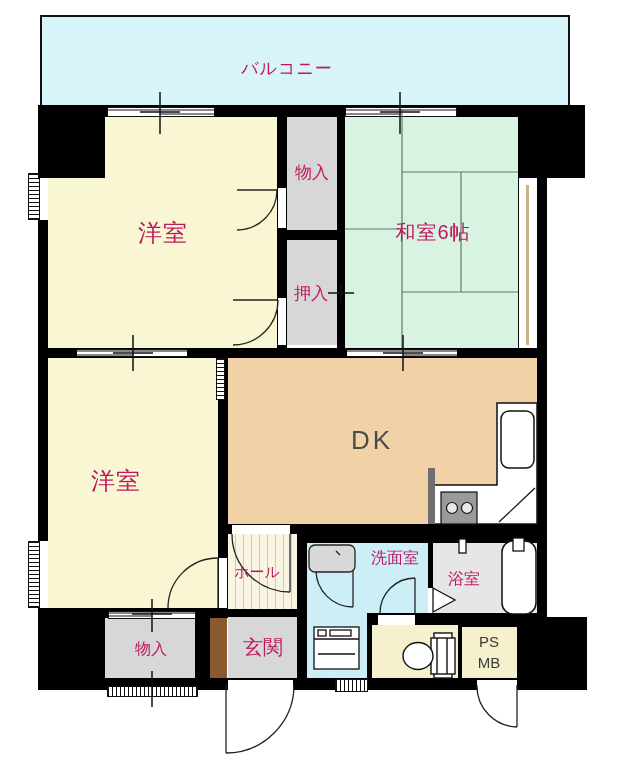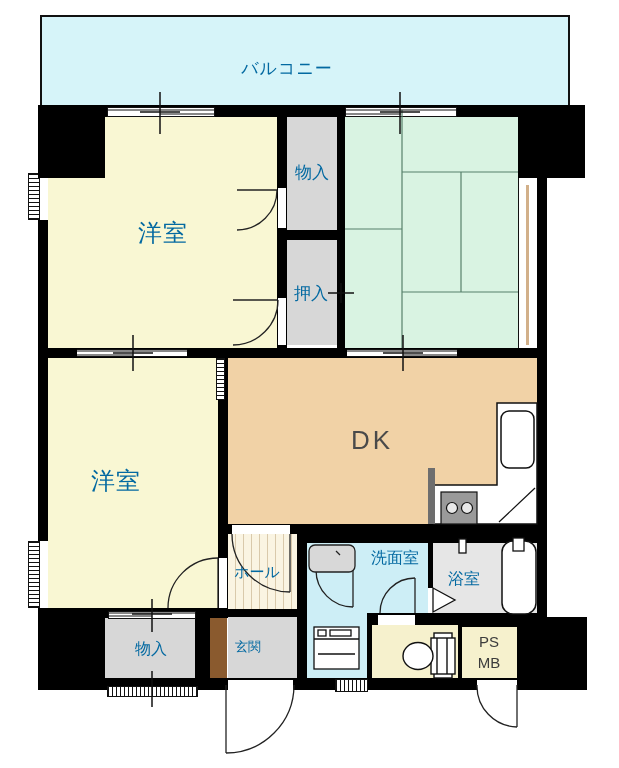--- a/index.html
+++ b/index.html
@@ -8,21 +8,21 @@
   .abs{position:absolute;}
   .wall{position:absolute;background:var(--c-wall,#000);z-index:20;}
   .blk{position:absolute;background:var(--c-wall,#000);z-index:40;}
   .room{position:absolute;z-index:10;}
   .open{position:absolute;background:#fff;z-index:30;}
   .win{position:absolute;background:#fff;border:1px solid #111;box-sizing:border-box;z-index:35;}
   .hatchH{position:absolute;background:repeating-linear-gradient(180deg,#111 0 1px,#fff 1px 4px);
           border:1px solid #111;box-sizing:border-box;z-index:36;}
   .hatchV{position:absolute;background:repeating-linear-gradient(90deg,#111 0 1px,#fff 1px 4px);
           border:1px solid #111;box-sizing:border-box;z-index:36;}
-  .lbl{position:absolute;transform:translate(-50%,-50%);color:#0369a1;white-space:nowrap;
+  .lbl{position:absolute;transform:translate(-50%,-50%);color:#be185d;white-space:nowrap;
        z-index:60;letter-spacing:1px;}
   svg.lines{position:absolute;left:0;top:0;z-index:50;}
   .c-balcony{background:var(--c-balcony);}
   .c-west{background:var(--c-western_room);}
   .c-wafu{background:var(--c-japanese_room);}
   .c-dk{background:var(--c-dining_kitchen);}
   .c-wash{background:var(--c-washroom);}
   .c-gray{background:var(--c-gray_room);}
   .c-bath{background:var(--c-bathroom);}
   .c-cream{background:var(--c-toilet_ps);}
@@ -212,25 +212,26 @@
       <rect x="434" y="672" width="18" height="6"></rect>
       <rect x="431" y="638" width="24" height="36"></rect>
       <line x1="437" y1="638" x2="437" y2="674"></line>
       <line x1="447" y1="638" x2="447" y2="674"></line>
       <ellipse cx="418" cy="656" rx="15" ry="13.5"></ellipse>
     </g>
   </svg>
 
   <span class="lbl" style="left:287px;top:68px;font-size:17px;">バルコニー</span>
   <span class="lbl" style="left:163px;top:233px;font-size:24px;">洋室</span>
+  <span class="lbl" style="left:433px;top:232px;font-size:20px;">和室6帖</span>
   <span class="lbl" style="left:312px;top:172px;font-size:17px;letter-spacing:0;">物入</span>
   <span class="lbl" style="left:311px;top:293px;font-size:17px;letter-spacing:0;text-align:center;">押入</span>
   <span class="lbl" style="left:116px;top:481px;font-size:24px;">洋室</span>
   <span class="lbl" style="left:372px;top:440px;font-size:26px;color:#4a4a4a;letter-spacing:3px;">DK</span>
   <span class="lbl" style="left:257px;top:572px;font-size:15px;letter-spacing:0;">ホール</span>
   <span class="lbl" style="left:395px;top:558px;font-size:16px;letter-spacing:0;">洗面室</span>
   <span class="lbl" style="left:464px;top:579px;font-size:16px;letter-spacing:0;font-family:Liberation Serif, serif;">浴室</span>
-  <span class="lbl" style="left:248px;top:647px;font-size:13px;letter-spacing:0;">玄関</span>
+  <span class="lbl" style="left:263px;top:647px;font-size:20px;letter-spacing:0;">玄関</span>
   <span class="lbl" style="left:151px;top:649px;font-size:16px;letter-spacing:0;">物入</span>
   <span class="lbl" style="left:489px;top:641px;font-size:15px;color:#3c3c3c;letter-spacing:0;">PS</span>
   <span class="lbl" style="left:489px;top:662px;font-size:15px;color:#3c3c3c;letter-spacing:0;">MB</span>
 
 </div>
 
 </body></html>

